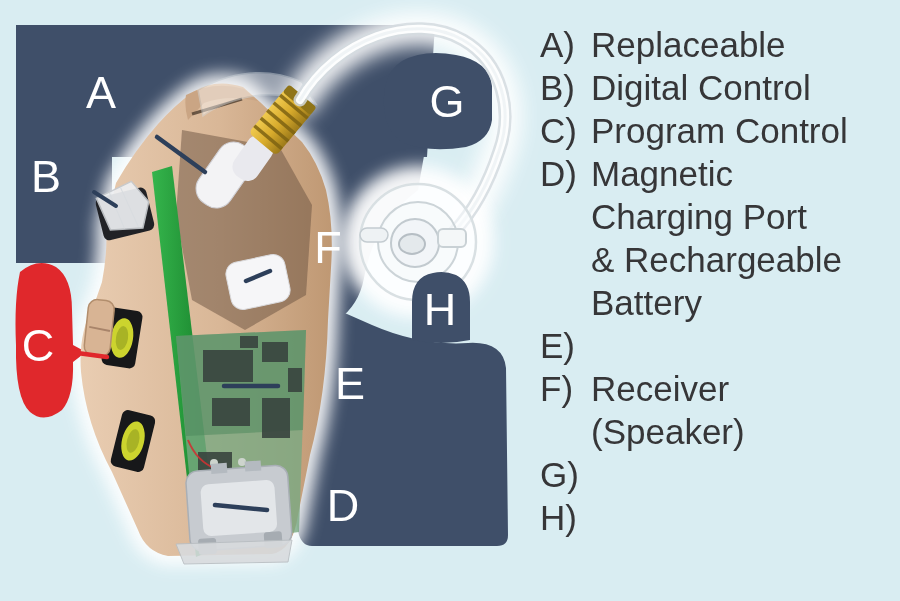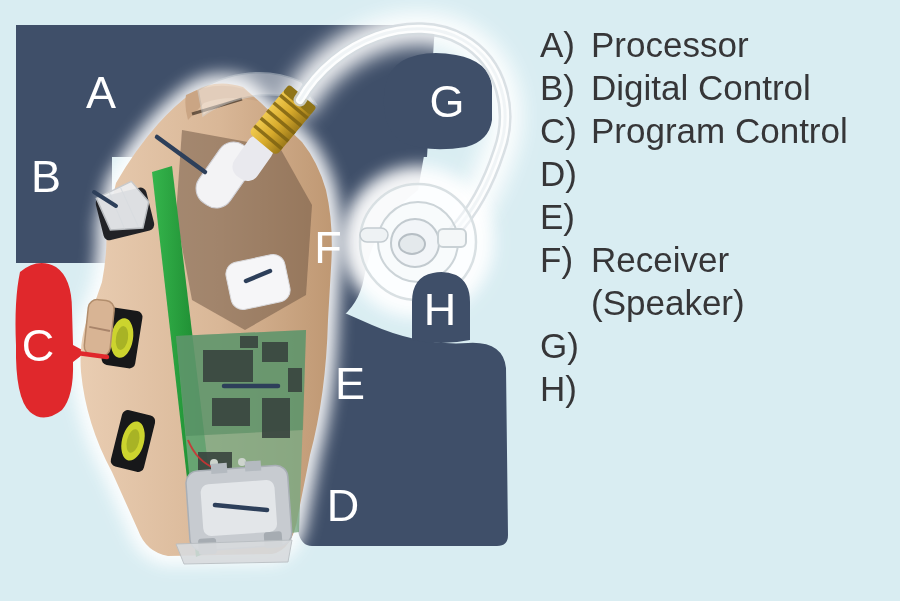--- a/index.html
+++ b/index.html
@@ -186,32 +186,36 @@
       <text class="fig-letter" x="350" y="399">E</text>
       <text class="fig-letter" x="328" y="263">F</text>
       <text class="fig-letter" x="447" y="117">G</text>
       <text class="fig-letter" x="440" y="325">H</text>
     </g>
   </svg>
 
   <div class="legend">
     <div class="legend-row">
       <span class="l-letter">A)</span>
-      <span class="l-text">Processor</span>
+      <span class="l-text">Replaceable</span>
     </div>
     <div class="legend-row">
       <span class="l-letter">B)</span>
       <span class="l-text">Digital Control</span>
     </div>
     <div class="legend-row">
       <span class="l-letter">C)</span>
       <span class="l-text">Program Control</span>
     </div>
     <div class="legend-row">
       <span class="l-letter">D)</span>
+      <span class="l-text">Magnetic
+Charging Port
+&amp; Rechargeable
+Battery</span>
     </div>
     <div class="legend-row">
       <span class="l-letter">E)</span>
     </div>
     <div class="legend-row">
       <span class="l-letter">F)</span>
       <span class="l-text">Receiver
 (Speaker)</span>
     </div>
     <div class="legend-row">

